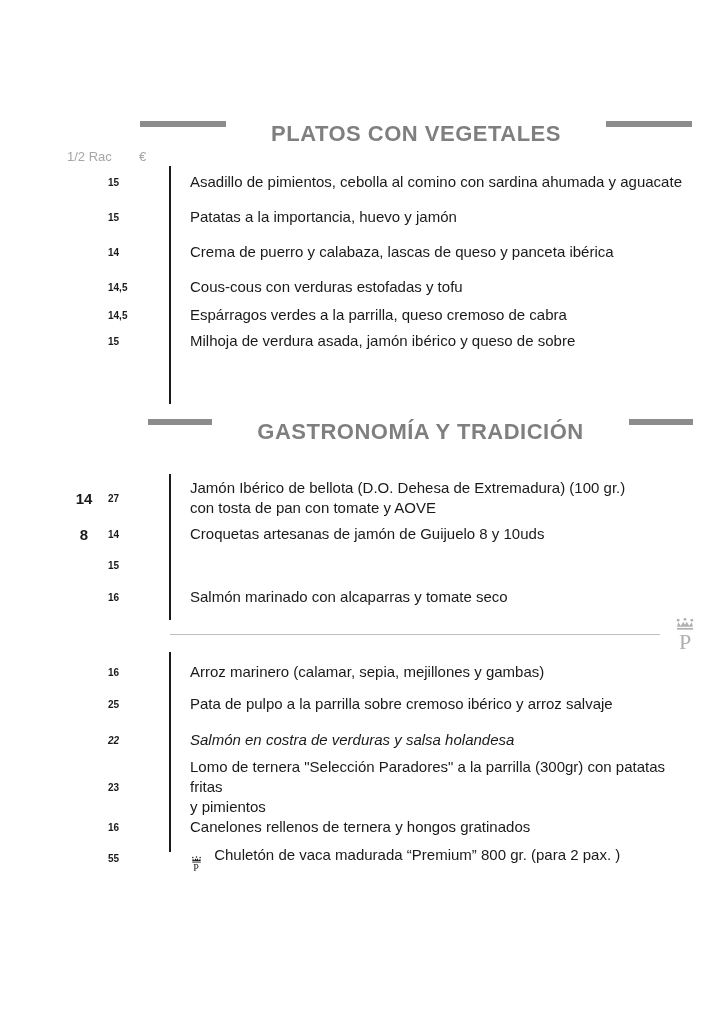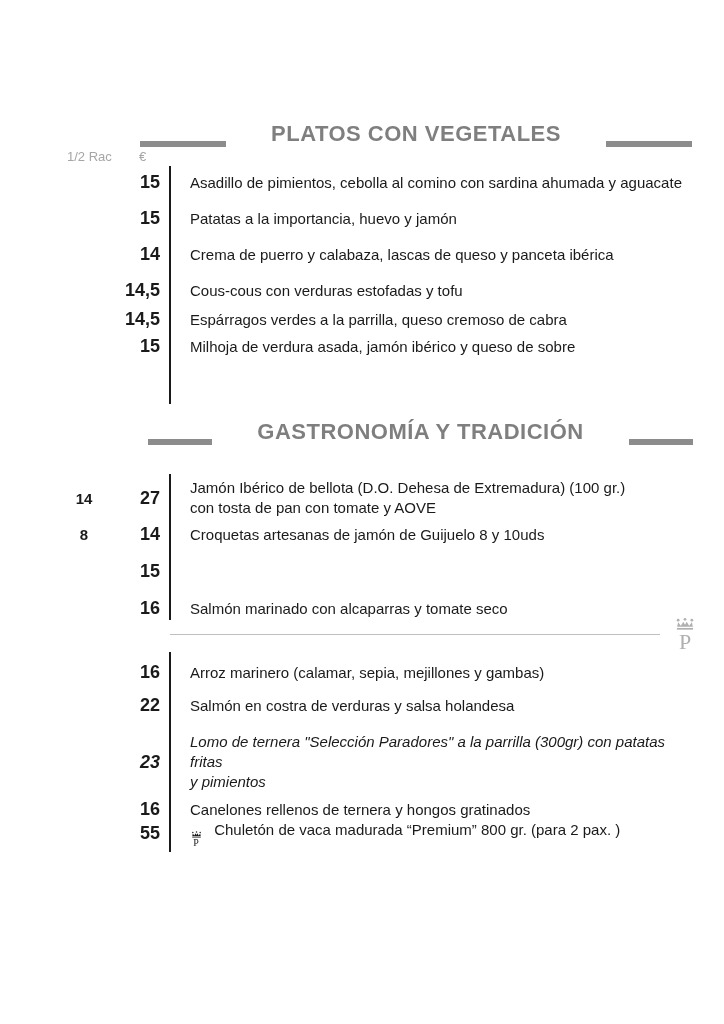--- a/index.html
+++ b/index.html
@@ -5,21 +5,21 @@
   :root{
     --accent_gray:#8c8c8c; --title_gray:#7f7f7f; --muted_gray:#a6a6a6;
     --text:#1a1a1a; --divider:#bfbfbf; --logo_gray:#b0b0b0; --background:#ffffff;
   }
   *{margin:0;padding:0;box-sizing:border-box;}
   html,body{background:#e9e9e9;}
   body{font-family:"Liberation Sans",sans-serif;}
   .page{position:relative;width:724px;height:1024px;background:var(--background);margin:0 auto;overflow:hidden;}
 
   
-  .sec-header{position:absolute;display:flex;align-items:flex-end;gap:45px;}
+  .sec-header{position:absolute;display:flex;align-items:flex-start;gap:45px;}
   .sec-header .bar{flex:1;height:6px;background:var(--accent_gray);}
   .sec-title{font-size:22px;font-weight:bold;color:var(--title_gray);letter-spacing:.5px;white-space:nowrap;}
   #sec1-header{left:140px;top:121px;width:552px;}
   #sec2-header{left:148px;top:419px;width:545px;}
 
   
   .col-label{position:absolute;font-size:13px;color:var(--muted_gray);}
   #lbl-half{left:67px;top:149px;}
   #lbl-euro{left:139px;top:149px;}
 
@@ -28,21 +28,21 @@
   #group-s1{top:172px;}
   #group-s2a{top:478px;}
   #group-s2b{top:662px;}
   .vline{position:absolute;left:109px;width:2px;background:var(--text);}
   #group-s1 .vline{top:-6px;height:238px;}
   #group-s2a .vline{top:-4px;height:146px;}
   #group-s2b .vline{top:-10px;height:200px;}
 
   .row{display:flex;align-items:center;margin-bottom:15px;}
   .col-half{width:48px;text-align:center;font-weight:bold;font-size:15px;color:var(--text);}
-  .col-price{width:52px;text-align:right;font-weight:bold;font-size:18px;color:var(--text);}
+  .col-price{width:52px;text-align:left;font-weight:bold;font-size:10px;color:var(--text);}
   .col-desc{flex:1;margin-left:30px;font-size:15px;line-height:20px;color:var(--text);}
 
   #group-s1 .row:nth-child(5){margin-bottom:8px;}   
   #group-s1 .row:nth-child(6){margin-bottom:6px;}
   #group-s2a .row:nth-child(2){margin-bottom:6px;}
   #group-s2a .row{margin-bottom:16px;}
   #group-s2a .row:nth-child(2){margin-bottom:6px;}
   #group-s2b .row:nth-child(2){margin-bottom:12px;}
   #group-s2b .row:nth-child(3){margin-bottom:16px;}
   #group-s2b .row:nth-child(4){margin-bottom:7px;font-style:italic;}
@@ -151,20 +151,25 @@
     </svg>
     <span class="logo-p">P</span>
   </div>
 
   <div class="group" id="group-s2b">
     <div class="vline"></div>
   <div class="row">
         <div class="col-half"></div>
         <div class="col-price">16</div>
         <div class="col-desc"><span>Arroz marinero (calamar, sepia, mejillones y gambas)</span></div>
+      </div>
+      <div class="row">
+        <div class="col-half"></div>
+        <div class="col-price">25</div>
+        <div class="col-desc"><span>Pata de pulpo a la parrilla sobre cremoso ibérico y arroz salvaje</span></div>
       </div>
       <div class="row">
         <div class="col-half"></div>
         <div class="col-price">22</div>
         <div class="col-desc"><span>Salmón en costra de verduras y salsa holandesa</span></div>
       </div>
       <div class="row">
         <div class="col-half"></div>
         <div class="col-price">23</div>
         <div class="col-desc"><span>Lomo de ternera "Selección Paradores" a la parrilla (300gr)  con patatas fritas</span><br><span>y pimientos</span></div>

